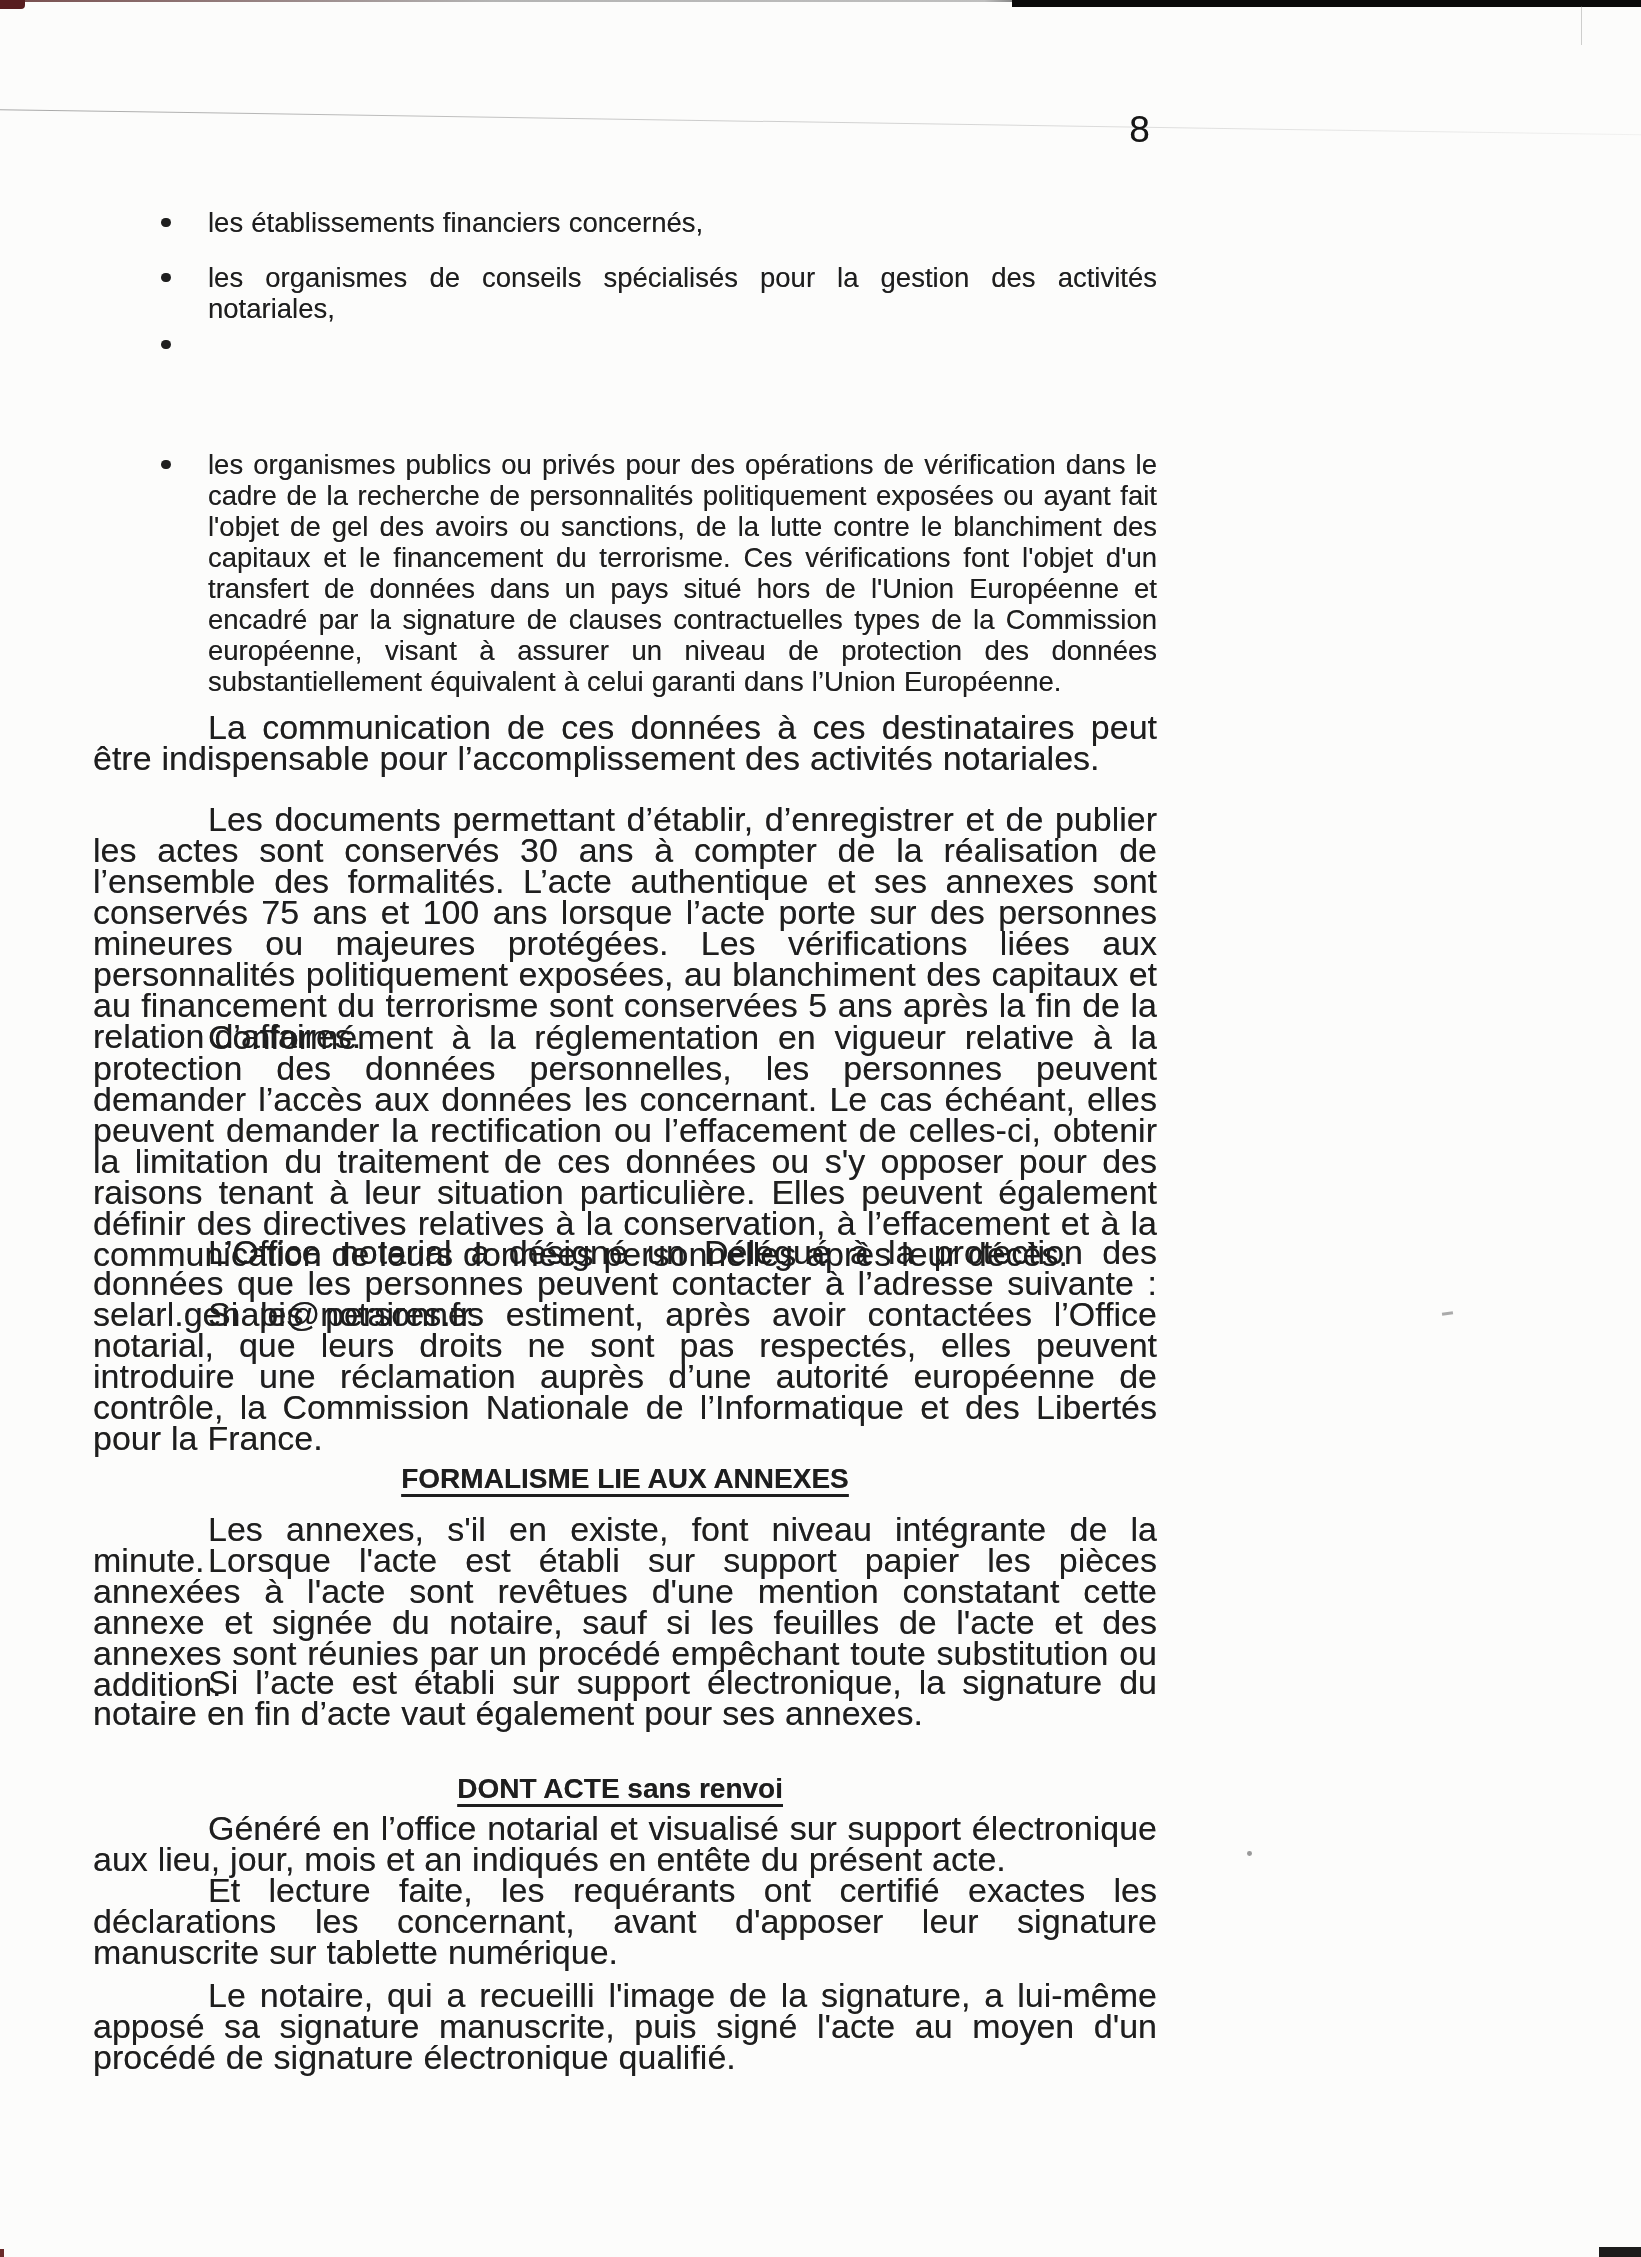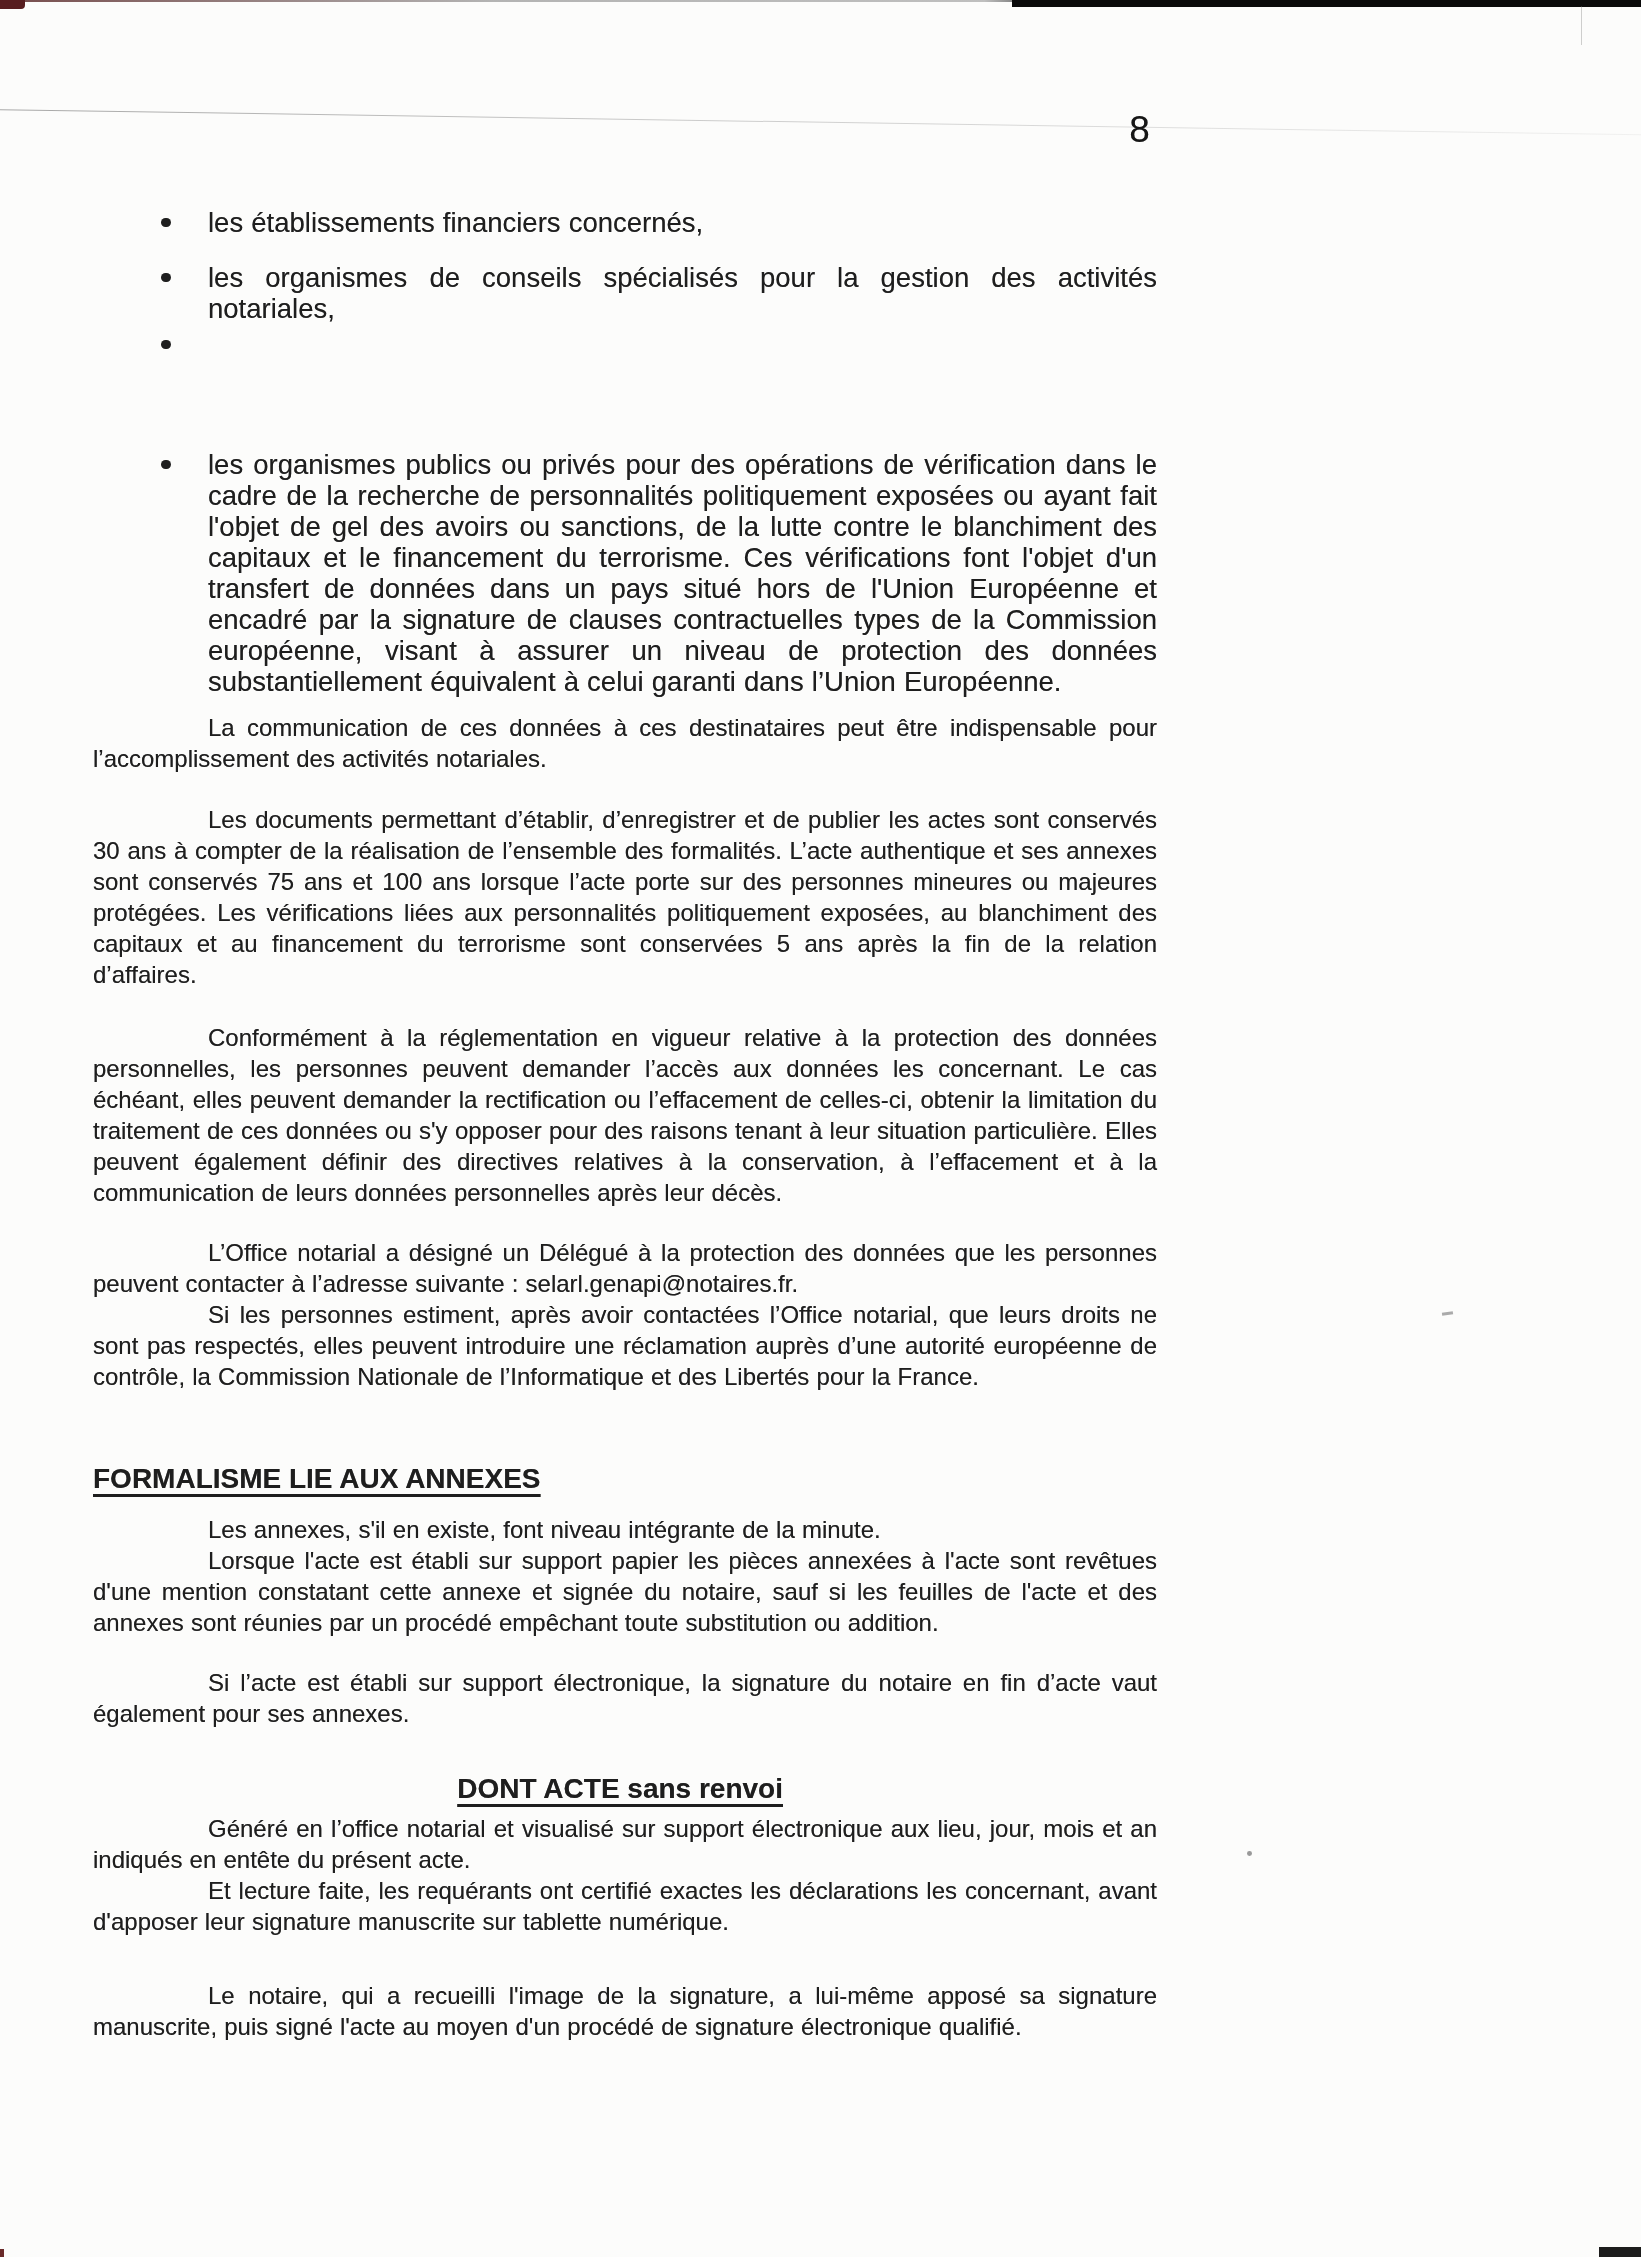--- a/index.html
+++ b/index.html
@@ -7,37 +7,37 @@
   }
   html,body{margin:0;padding:0;background:#fff;}
   .page{
     position:relative; width:1641px; height:2257px;
     background:var(--paper); overflow:hidden;
     font-family:"Liberation Sans","DejaVu Sans",sans-serif;
     color:var(--ink);
   }
   .txt{
     position:absolute; left:93px; width:1064px; margin:0;
-    font-size:24px; line-height:31px; text-align:justify;
+    font-size:34px; line-height:31px; text-align:justify;
     color:var(--ink); text-shadow:0 0 0.6px rgba(25,25,25,.55);
     word-spacing:0.5px;
   }
   .indent{text-indent:115px;}
   .bullet-item{position:absolute; left:93px; width:1064px; box-sizing:border-box; padding-left:115px;
     font-size:27.5px; line-height:31px; text-align:justify; color:var(--ink);
     text-shadow:0 0 0.6px rgba(25,25,25,.55); word-spacing:0.5px;}
   .bullet-dot{position:absolute; left:68px; top:10.6px; width:9.7px; height:9.7px;
     border-radius:50%; background:var(--ink);}
   .heading{
     position:absolute; left:93px; width:1064px; margin:0; box-sizing:border-box;
     font-size:28px; font-weight:bold; line-height:33px; color:var(--ink);
     text-shadow:0 0 0.6px rgba(25,25,25,.6);
     text-decoration:underline; text-decoration-thickness:2.9px; text-underline-offset:5.8px;
   }
-  .heading-center{text-align:left;}
+  .heading-center{text-align:center;}
   .heading-right{text-align:center; padding-right:9.7px;}
   .page-number{
     position:absolute; left:1120px; top:110px; width:39px; text-align:center;
     font-size:37px; line-height:39px; color:#161616; text-shadow:0 0 0.6px rgba(25,25,25,.5);
   }
   
   .art{position:absolute;}
   .top-edge-line{top:0; left:0; width:1641px; height:1.9px;
     background:linear-gradient(90deg, rgba(95,45,45,.85), rgba(120,120,120,.55) 30%, rgba(130,130,130,.5) 60%, rgba(40,40,40,.9) 64%, rgba(0,0,0,1) 72%);}
   .top-black-bar{top:0; left:1012px; width:630px; height:6.8px; background:var(--scan-bar-black);}

